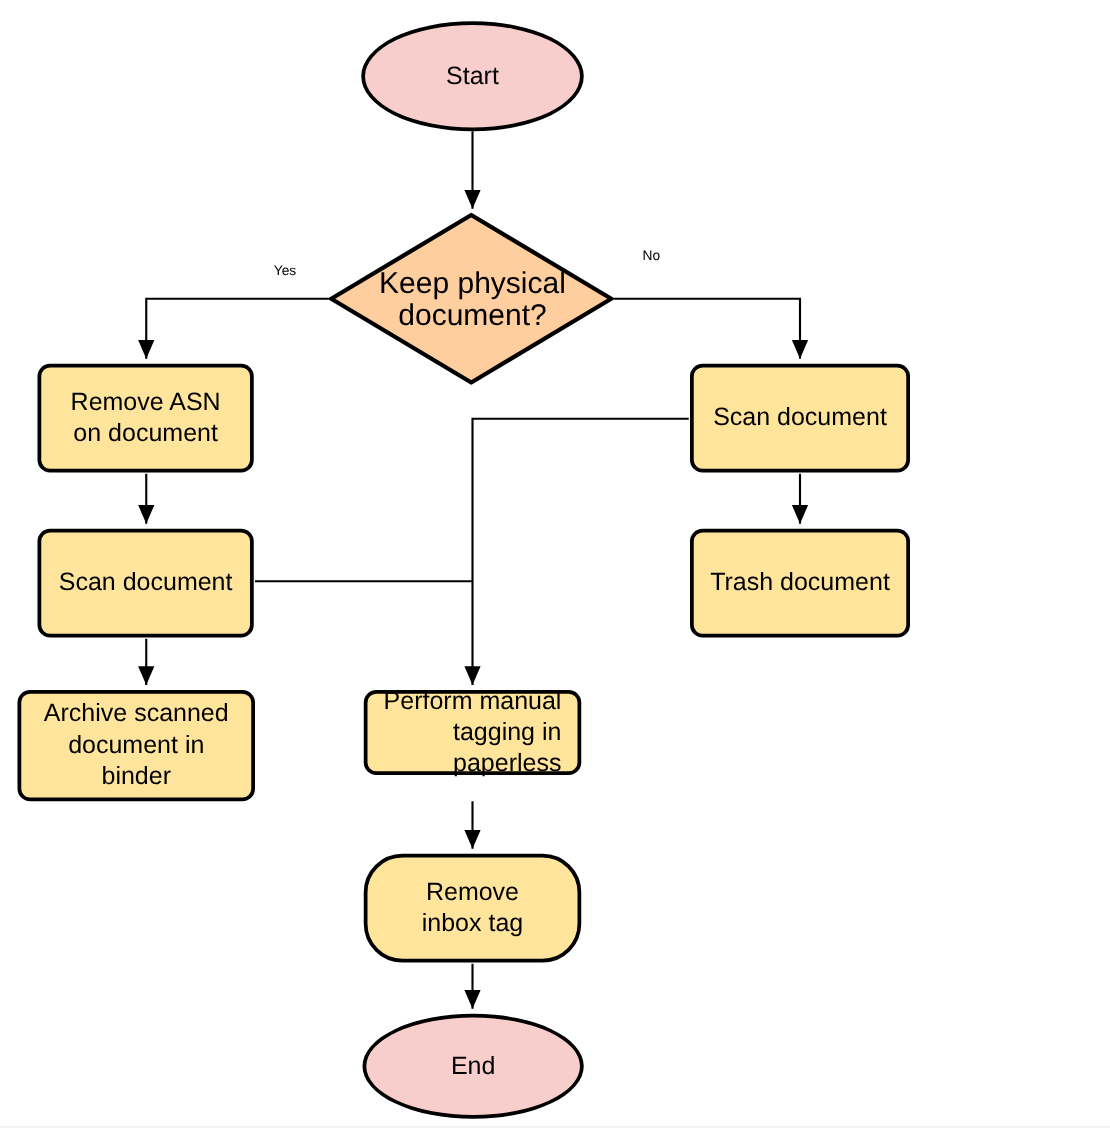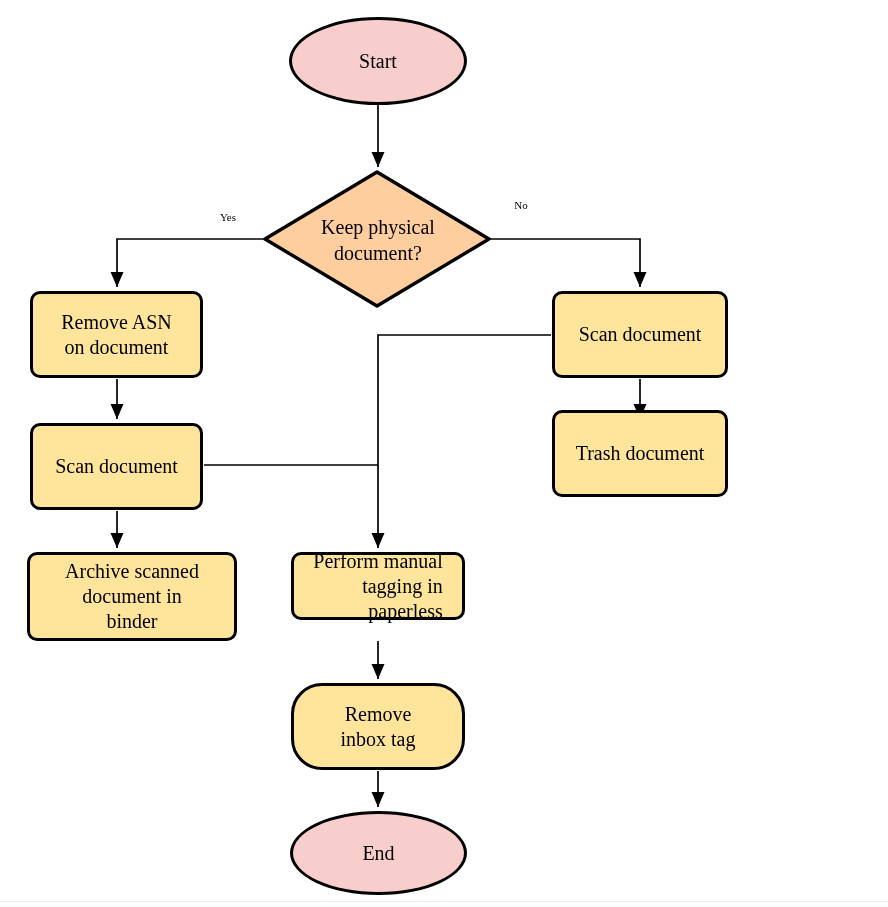--- a/index.html
+++ b/index.html
@@ -1,21 +1,21 @@
 <!DOCTYPE html>
 <html><head>
 <meta charset="utf-8">
 <style>
   html, body { margin: 0; padding: 0; background: #ffffff; }
   .canvas {
     position: relative;
     width: 888px;
     height: 907px;
     background: #ffffff;
-    font-family: Liberation Serif, serif;
+    font-family: Liberation Sans, sans-serif;
     color: #000;
     overflow: hidden;
   }
   .edges { position: absolute; left: 0; top: 0; }
   .node {
     position: absolute;
     display: flex;
     align-items: center;
     justify-content: center;
     text-align: center;
@@ -23,29 +23,29 @@
     line-height: 25px;
     box-sizing: border-box;
   }
   .node .lbl { white-space: pre-line; }
   .process  { background: #ffe49c; border: 3px solid #000; border-radius: 10px; }
   .terminal { background: #f8cecc; border: 3px solid #000; border-radius: 50%; }
   .decision-label {
     position: absolute;
     left: 285px; top: 202px; width: 186px; height: 76px;
     display: flex; align-items: center; justify-content: center;
-    text-align: center; font-size: 20px; line-height: 26px;
+    text-align: center; font-size: 24px; line-height: 26px;
     white-space: pre-line;
   }
   #node-start      { left: 289px; top: 17px;  width: 178px; height: 88px; }
   #node-write-asn  { left: 30px;  top: 291px; width: 173px; height: 87px; }
   #node-scan-left  { left: 30px;  top: 423px; width: 173px; height: 87px; }
-  #node-archive    { left: 27px;  top: 552px; width: 210px; height: 89px; }
+  #node-archive    { left: 14px;  top: 552px; width: 190px; height: 89px; }
   #node-scan-right { left: 552px; top: 291px; width: 176px; height: 87px; }
-  #node-trash      { left: 552px; top: 410px; width: 176px; height: 87px; }
+  #node-trash      { left: 552px; top: 423px; width: 176px; height: 87px; }
   #node-tagging    { left: 291px; top: 552px; width: 174px; height: 68px; text-align: right; }
   #node-remove     { left: 291px; top: 683px; width: 174px; height: 87px; border-radius: 31px; }
   #node-end        { left: 290px; top: 811px; width: 177px; height: 84px; }
   .edge-label {
     position: absolute;
     font-size: 11px;
     transform: translateX(-50%);
     white-space: nowrap;
   }
   #label-yes { left: 228px; top: 211px; }

